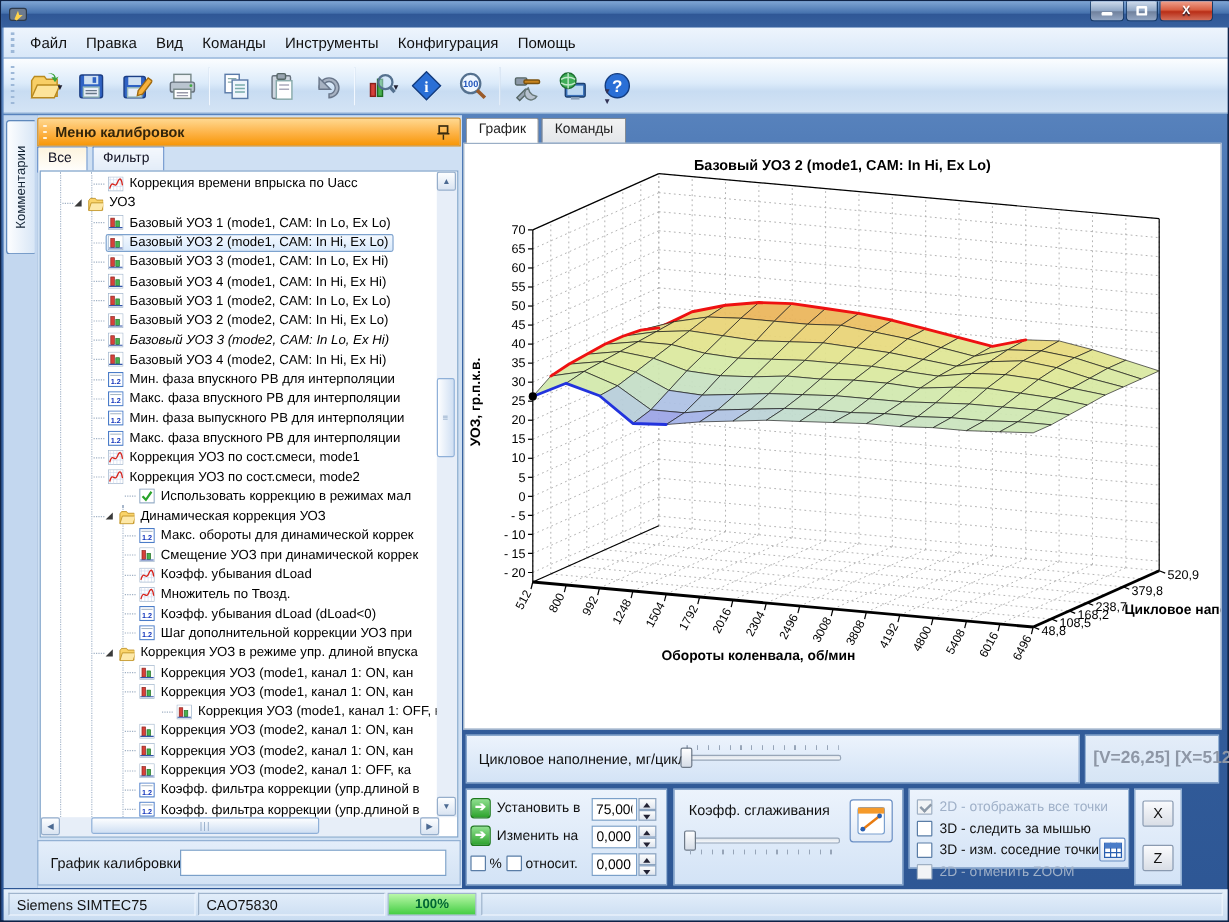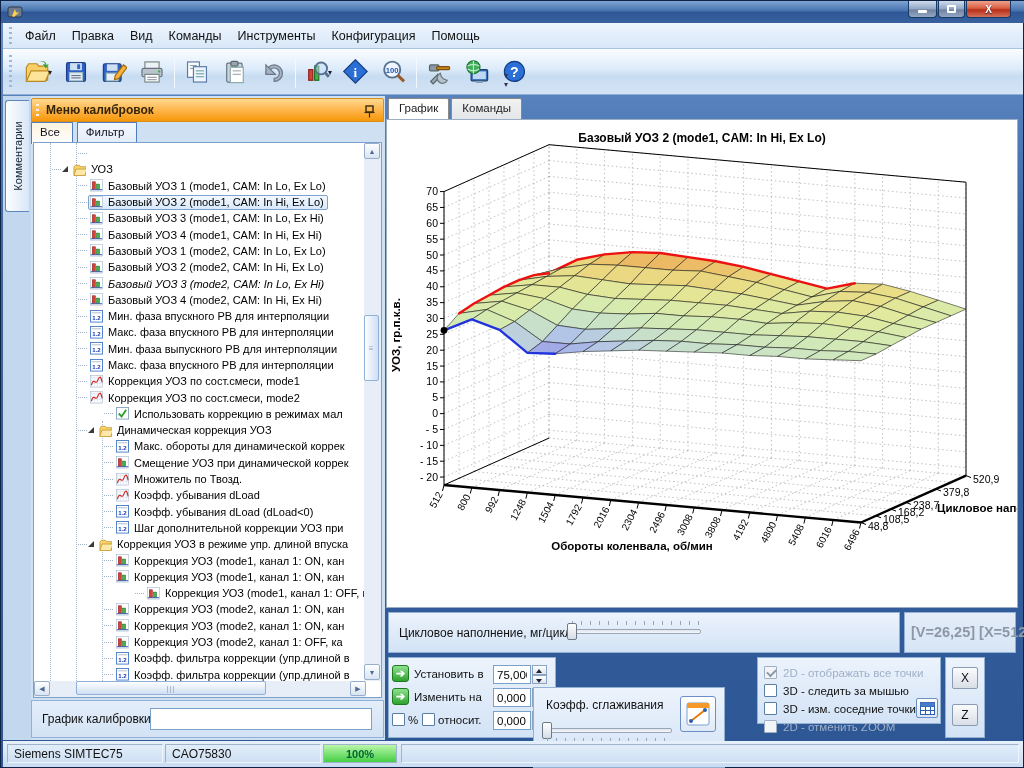--- a/index.html
+++ b/index.html
@@ -103,21 +103,21 @@
   .green-btn{position:absolute;left:3px;top:0;width:17px;height:17px;border:1px solid #1d7a1d;border-radius:3px;
     background:linear-gradient(#8fe08f,#2ea32e);color:#fff;font-size:11px;font-weight:bold;text-align:center;line-height:15px;}
   .set-lbl{position:absolute;left:25px;top:3px;font-size:11.5px;color:#111;white-space:nowrap;}
   .spin-box{position:absolute;left:104px;top:0;width:38px;height:19px;border:1px solid #7ba0c9;background:#fff;
     font-size:11.5px;padding:2px 3px;font-family:"Liberation Sans",sans-serif;}
   .spin-btns{position:absolute;left:143px;top:0;width:15px;height:19px;display:flex;flex-direction:column;}
   .spin-btns div{flex:1;border:1px solid #8ca4c0;background:linear-gradient(#fdfefe,#dfe5ee);position:relative;}
   .spin-btns .up::after,.spin-btns .dn::after{content:"";position:absolute;left:3px;border-left:3.5px solid transparent;border-right:3.5px solid transparent;}
   .spin-btns .up::after{top:3px;border-bottom:4px solid #223;}
   .spin-btns .dn::after{top:3px;border-top:4px solid #223;}
-  #smooth-panel{left:532px;top:656px;width:192px;height:81px;margin-top:30px;}
+  #smooth-panel{left:560px;top:656px;width:192px;height:81px;}
   #smooth-label{position:absolute;left:12px;top:10px;font-size:12px;color:#111;}
   #smooth-btn{position:absolute;left:146px;top:8px;width:36px;height:36px;border:1px solid #6b8fc4;border-radius:3px;
     background:linear-gradient(#ffffff,#dfe9f6);display:flex;align-items:center;justify-content:center;}
   #opts-panel{left:756px;top:656px;width:184px;height:67px;}
   .opt-row{position:absolute;left:6px;display:flex;align-items:center;height:15px;}
   .opt-row .lbl{font-size:11.5px;margin-left:6px;color:#111;white-space:nowrap;}
   .opt-row.disabled .lbl{color:#9fb0c8;}
   #grid-btn{position:absolute;left:158px;top:40px;width:22px;height:20px;border:1px solid #6b8fc4;border-radius:2px;
     background:linear-gradient(#ffffff,#dbe6f4);display:flex;align-items:center;justify-content:center;}
   #xz-panel{left:944px;top:656px;width:40px;height:81px;}
@@ -308,20 +308,28 @@
       <div class="ctab active">Все</div>
       <div class="ctab">Фильтр</div>
     </div>
     <div id="tree-box">
       <div class="tree-guide" style="left:16px;top:0;height:538px;"></div>
       <div class="tree-guide" style="left:42px;top:0;height:538px;"></div>
       <div class="tree-guide" style="left:68px;top:278px;height:260px;"></div>
       <div id="tree-rows">
           <div class="tree-row" style="padding-left: 44px;">
             <span class="stub"></span>
+            <span class="row-inner">
+              <span class="ticon"><svg width="13" height="13" viewBox="0 0 14 14">
+                  <rect x="0.5" y="0.5" width="13" height="12.5" fill="#fff" stroke="#9ab0c8" stroke-width="0.6"></rect>
+                  <path d="M2 0.5 V13 M5 0.5 V13 M8 0.5 V13 M11 0.5 V13 M0.5 3 H13.5 M0.5 6 H13.5 M0.5 9 H13.5" stroke="#c8d4ec" stroke-width="0.5" fill="none"></path>
+                  <path d="M1.5 11 C4 1.5 6 12 8.5 5.5 S12.5 4 13 8" stroke="#d6231c" stroke-width="1.2" fill="none"></path>
+                </svg></span>
+              <span class="tree-label">Коррекция времени впрыска по Uacc</span>
+            </span>
           </div>
           <div class="tree-row" style="padding-left: 18px;">
             <span class="stub"></span>
             <span class="exp"></span>
             <span class="row-inner">
               <span class="ticon"><svg width="13" height="13" viewBox="0 0 14 14">
                   <path d="M1 4.5 L2.5 2.5 h4.5 l1 1.5 H14 v9 H1z" fill="#fad46a" stroke="#c09224" stroke-width="0.8"></path>
                   <path d="M1 13.5 L3.2 6.5 h12 l-2.4 7z" fill="#fde8a8" stroke="#c09224" stroke-width="0.8"></path>
                 </svg></span>
               <span class="tree-label">УОЗ</span>
@@ -534,32 +542,32 @@
             </span>
           </div>
           <div class="tree-row" style="padding-left: 70px;">
             <span class="stub"></span>
             <span class="row-inner">
               <span class="ticon"><svg width="13" height="13" viewBox="0 0 14 14">
                   <rect x="0.5" y="0.5" width="13" height="12.5" fill="#fff" stroke="#9ab0c8" stroke-width="0.6"></rect>
                   <path d="M2 0.5 V13 M5 0.5 V13 M8 0.5 V13 M11 0.5 V13 M0.5 3 H13.5 M0.5 6 H13.5 M0.5 9 H13.5" stroke="#c8d4ec" stroke-width="0.5" fill="none"></path>
                   <path d="M1.5 11 C4 1.5 6 12 8.5 5.5 S12.5 4 13 8" stroke="#d6231c" stroke-width="1.2" fill="none"></path>
                 </svg></span>
-              <span class="tree-label">Множитель по Твозд.</span>
+              <span class="tree-label">Коэфф. убывания dLoad</span>
             </span>
           </div>
           <div class="tree-row" style="padding-left: 70px;">
             <span class="stub"></span>
             <span class="row-inner">
               <span class="ticon"><svg width="13" height="13" viewBox="0 0 14 14">
                   <rect x="0.5" y="0.5" width="13" height="12.5" fill="#fff" stroke="#9ab0c8" stroke-width="0.6"></rect>
                   <path d="M2 0.5 V13 M5 0.5 V13 M8 0.5 V13 M11 0.5 V13 M0.5 3 H13.5 M0.5 6 H13.5 M0.5 9 H13.5" stroke="#c8d4ec" stroke-width="0.5" fill="none"></path>
                   <path d="M1.5 11 C4 1.5 6 12 8.5 5.5 S12.5 4 13 8" stroke="#d6231c" stroke-width="1.2" fill="none"></path>
                 </svg></span>
-              <span class="tree-label">Коэфф. убывания dLoad</span>
+              <span class="tree-label">Множитель по Твозд.</span>
             </span>
           </div>
           <div class="tree-row" style="padding-left: 70px;">
             <span class="stub"></span>
             <span class="row-inner">
               <span class="ticon"><svg width="13" height="13" viewBox="0 0 14 14">
                   <rect x="0.5" y="0.5" width="13" height="12.5" fill="#fff" stroke="#4a7cc8" stroke-width="1"></rect>
                   <line x1="2" y1="3" x2="12" y2="3" stroke="#9ab" stroke-width="0.8"></line>
                   <text x="7" y="11" font-size="6.5" font-weight="bold" fill="#1133bb" text-anchor="middle">1.2</text>
                 </svg></span>

